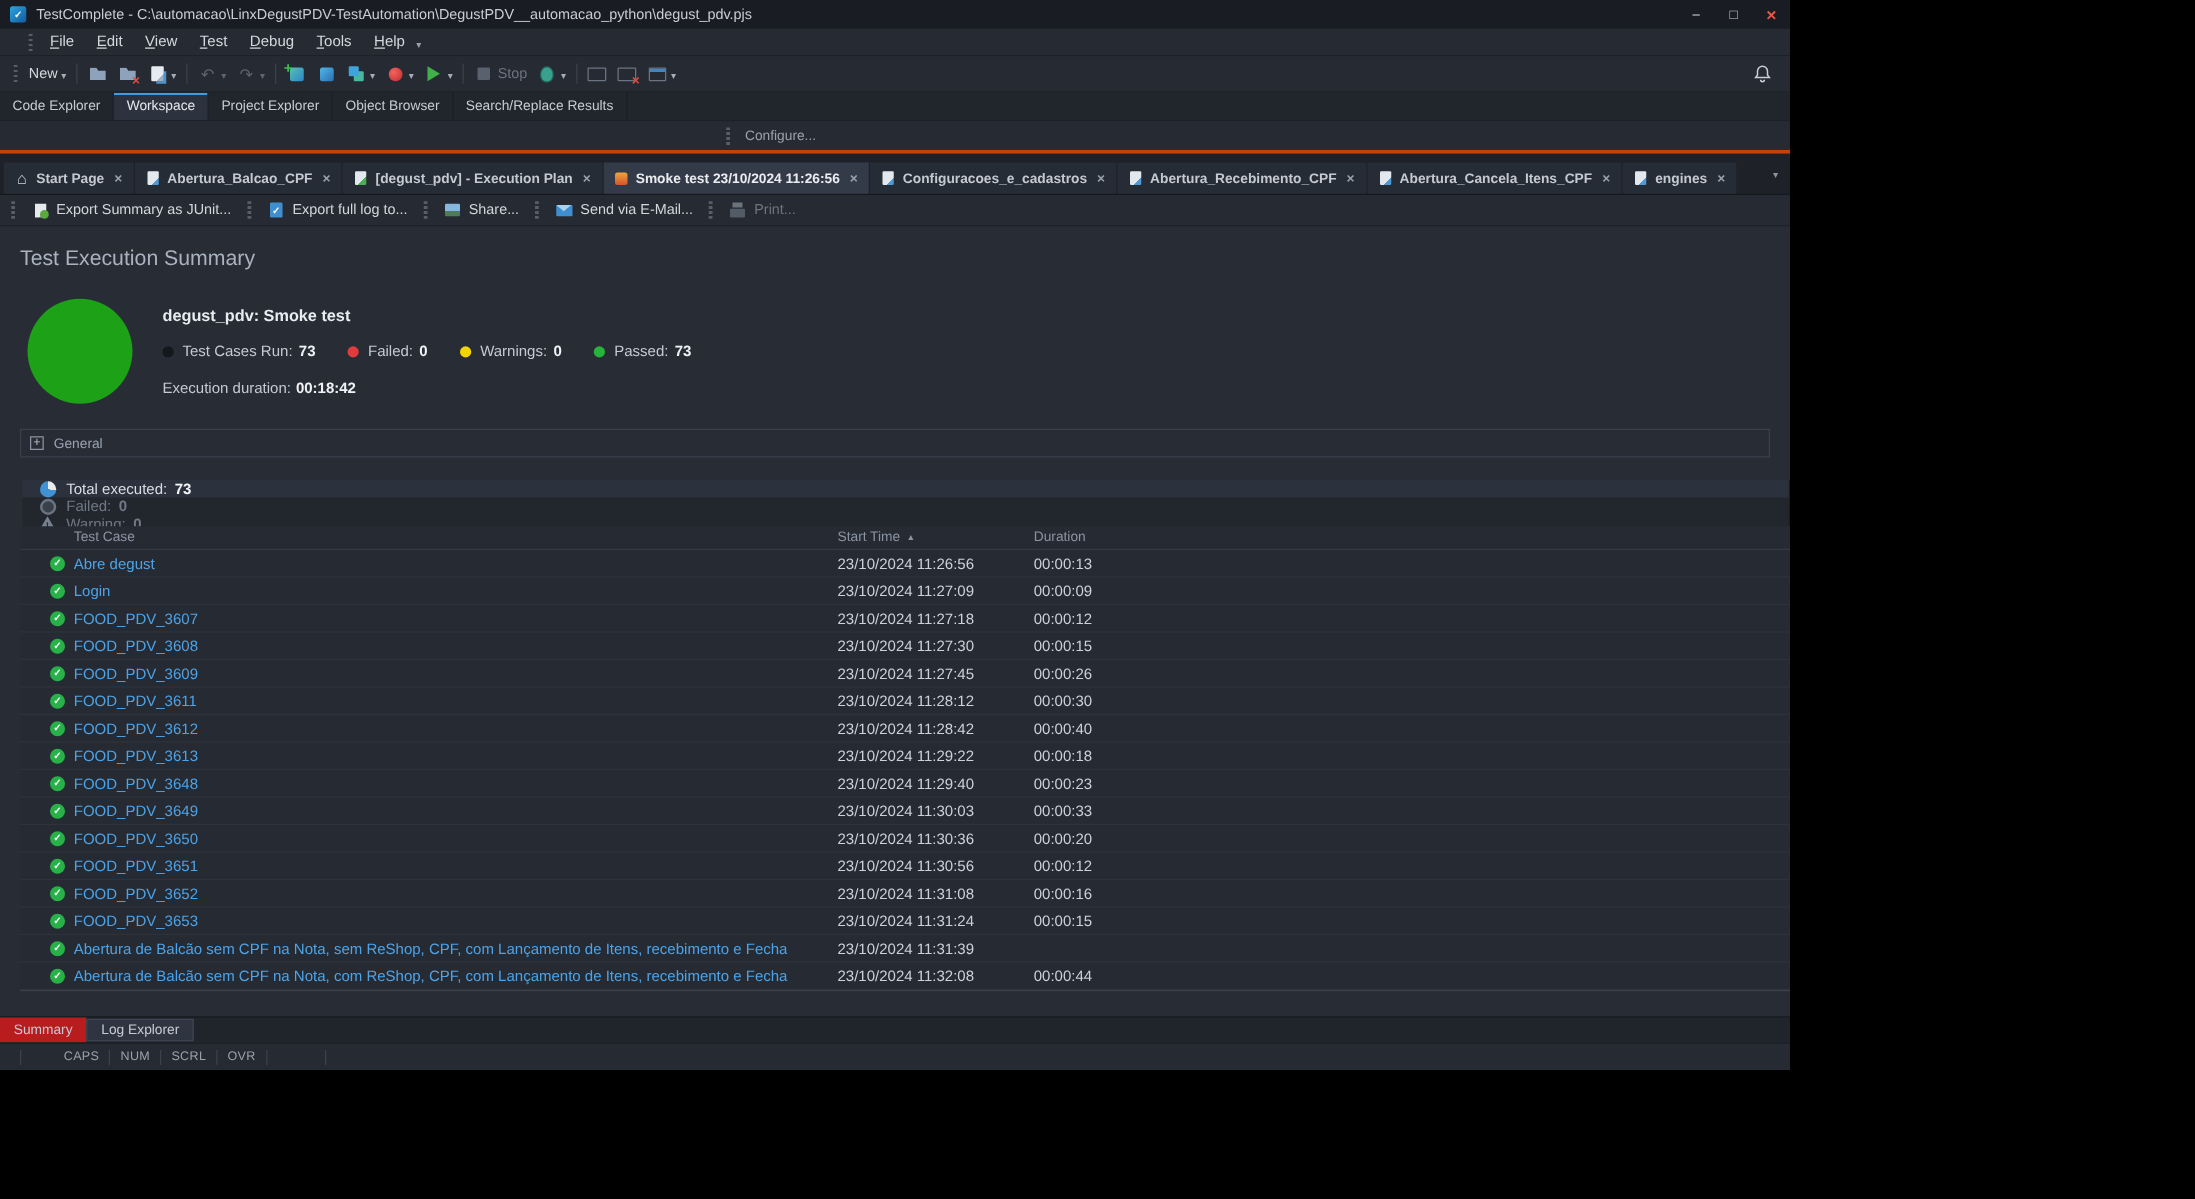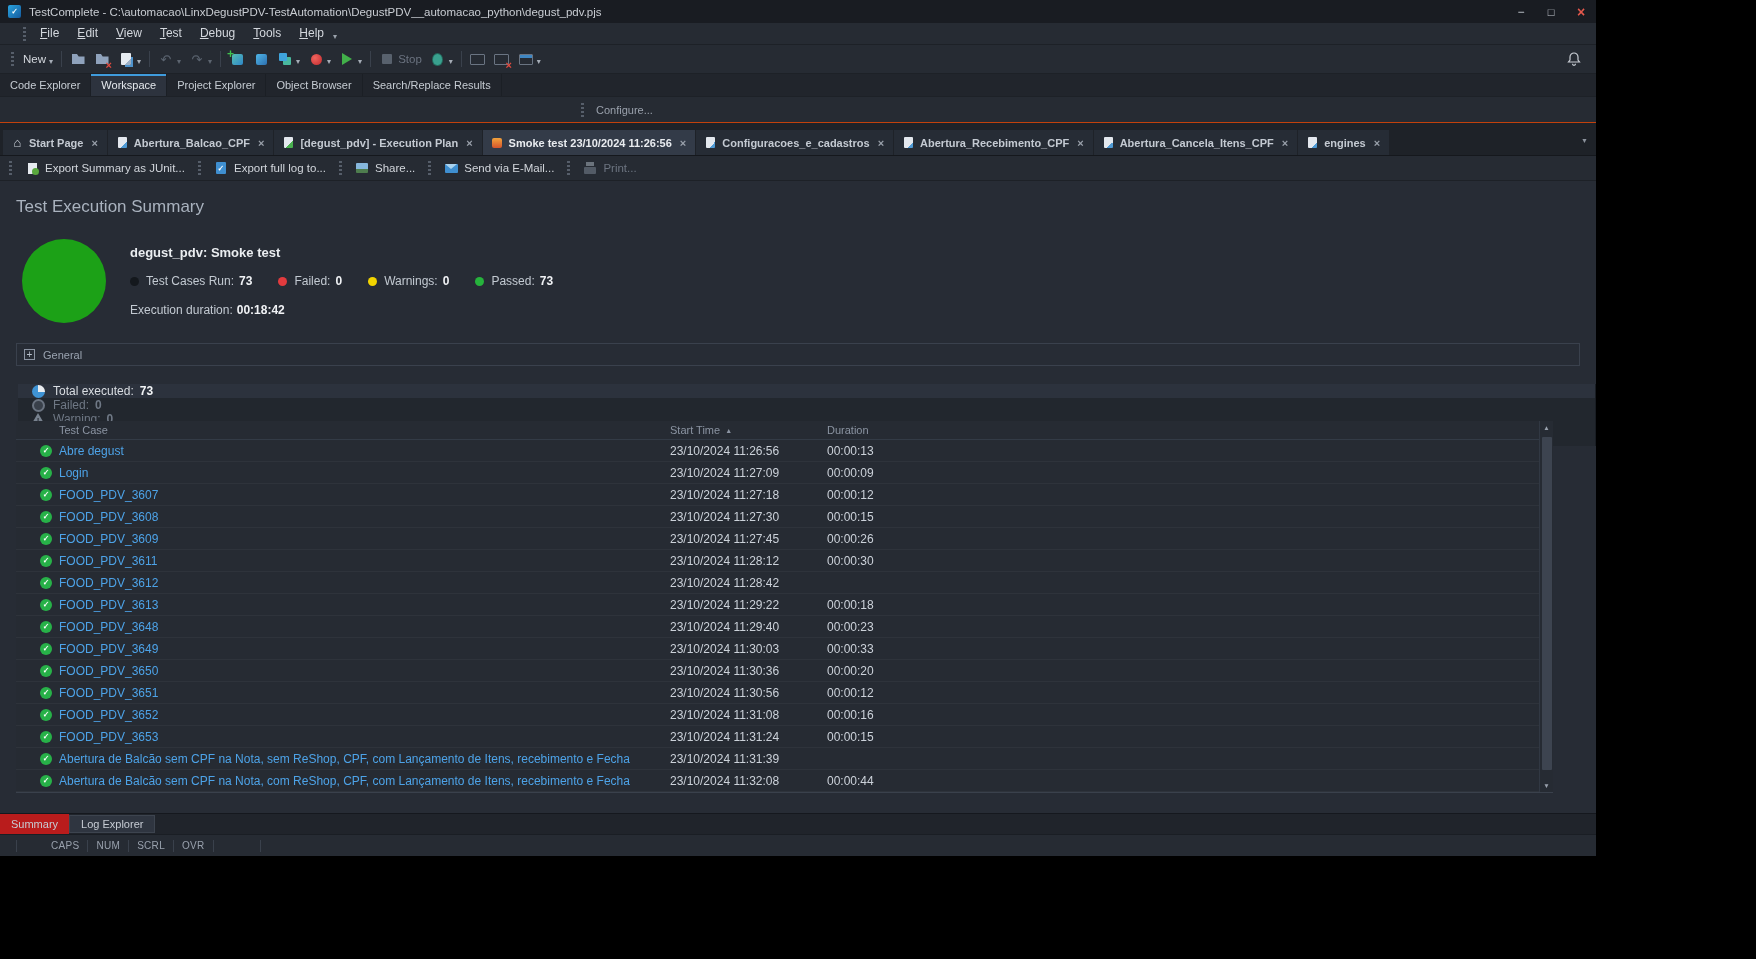--- a/index.html
+++ b/index.html
@@ -1,18 +1,18 @@
 <!DOCTYPE html>
 <html><head>
 <meta charset="utf-8">
 <style>
   * { box-sizing: border-box; margin: 0; padding: 0; }
   html,body { width:1756px; height:959px; background:#000; overflow:hidden;
     font-family:"Liberation Sans", sans-serif; }
-  .window { position:absolute; top:0; left:0; width:1596px; height:856px;
+  .window { position:absolute; top:0; left:0; width:1432px; height:856px;
     background:#262b33; display:flex; flex-direction:column; color:#d3d7dd; }
 
   
   .titlebar { height:23px; flex:0 0 23px; background:#191c22; display:flex; align-items:center; padding-left:8px; }
   .app-icon { width:13px; height:13px; border-radius:2px; background:linear-gradient(135deg,#2aa5e0,#145a9e);
     display:inline-flex; align-items:center; justify-content:center; }
   .app-icon::before { content:'✓'; color:#fff; font-size:8px; font-weight:bold; }
   .title-text { margin-left:8px; font-size:11.5px; color:#c9cdd3; white-space:nowrap; }
   .win-controls { margin-left:auto; display:flex; height:100%; }
   .win-btn { width:30px; display:flex; align-items:center; justify-content:center; color:#c3c8cf; }
@@ -63,21 +63,21 @@
   .tbi-new-window::before { content:''; width:12px; height:9px; border:1.5px solid #6a7482; border-radius:1px;
     background:linear-gradient(180deg,#3f86c2 0 3px,transparent 3px); }
   .bell { position:absolute; right:14px; top:6px; }
 
   
   .panel-tabs { height:23px; flex:0 0 23px; background:#21252c; display:flex; align-items:stretch; border-bottom:1px solid #1d2127; }
   .ptab { padding:0 10px; font-size:11px; color:#c6ccd3; display:flex; align-items:center; border-right:1px solid #1b1f25; }
   .ptab.active { background:#2d333e; color:#e4e8ec; box-shadow:inset 0 2px 0 #3f9bdc; }
 
   
-  .configure-row { height:26px; flex:0 0 26px; background:#262b33; border-bottom:1px solid #c2410c; position:relative; }
+  .configure-row { height:26px; flex:0 0 26px; background:#262b33; border-bottom:3px solid #c2410c; position:relative; }
   .configure-group { position:absolute; left:576px; top:0; height:100%; display:flex; align-items:center; gap:7px; }
   .configure-label { font-size:11px; color:#9aa1ac; }
 
   
   .doc-tabs { height:33px; flex:0 0 33px; background:#1e2228; display:flex; align-items:flex-end; padding:0 3px;
     position:relative; border-bottom:1px solid #15181d;font-weight:bold; }
   .dtab { height:25px; display:flex; align-items:center; gap:6px; background:#262c35; margin-right:1px; padding:0 9px;
     font-size:11px; color:#c4cad2; white-space:nowrap; }
   .dtab.active { background:#333b48; color:#e9ecf0; }
   .dtab-close { margin-left:2px; }
@@ -472,20 +472,21 @@
           <div class="trow">
             <span class="check"></span>
             <a class="tname">FOOD_PDV_3611</a>
             <span class="ttime">23/10/2024 11:28:12</span>
             <span class="tdur">00:00:30</span>
           </div>
           <div class="trow">
             <span class="check"></span>
             <a class="tname">FOOD_PDV_3612</a>
             <span class="ttime">23/10/2024 11:28:42</span>
+            <span class="tdur">00:00:40</span>
           </div>
           <div class="trow">
             <span class="check"></span>
             <a class="tname">FOOD_PDV_3613</a>
             <span class="ttime">23/10/2024 11:29:22</span>
             <span class="tdur">00:00:18</span>
           </div>
           <div class="trow">
             <span class="check"></span>
             <a class="tname">FOOD_PDV_3648</a>

